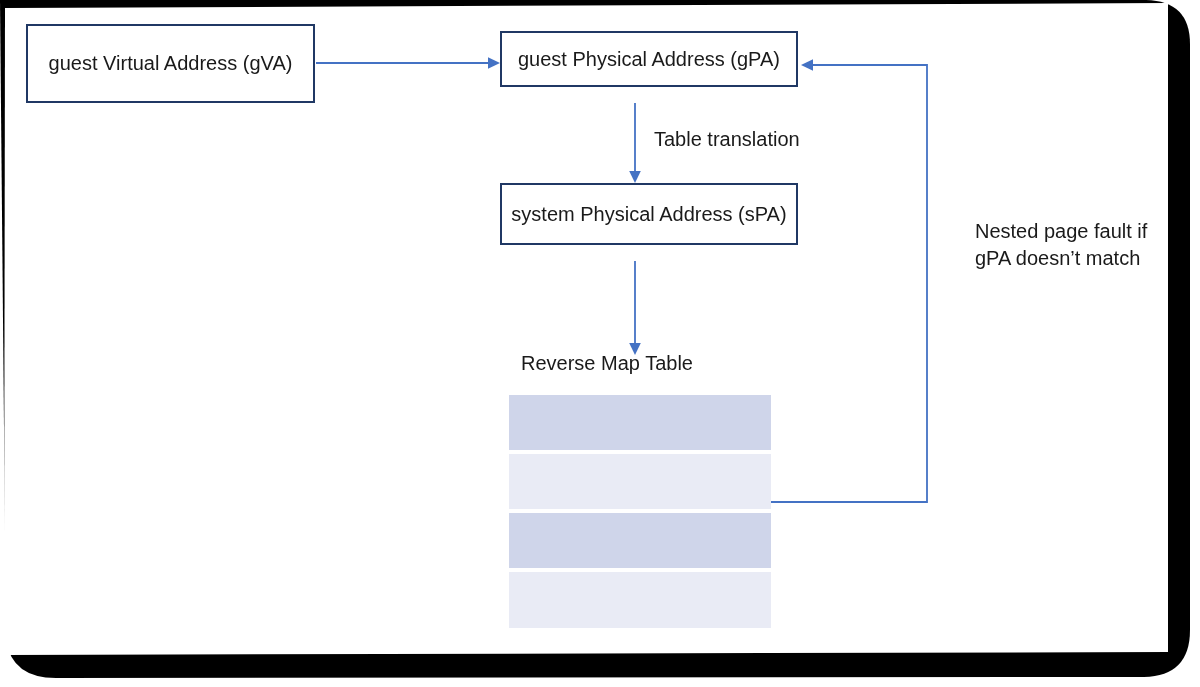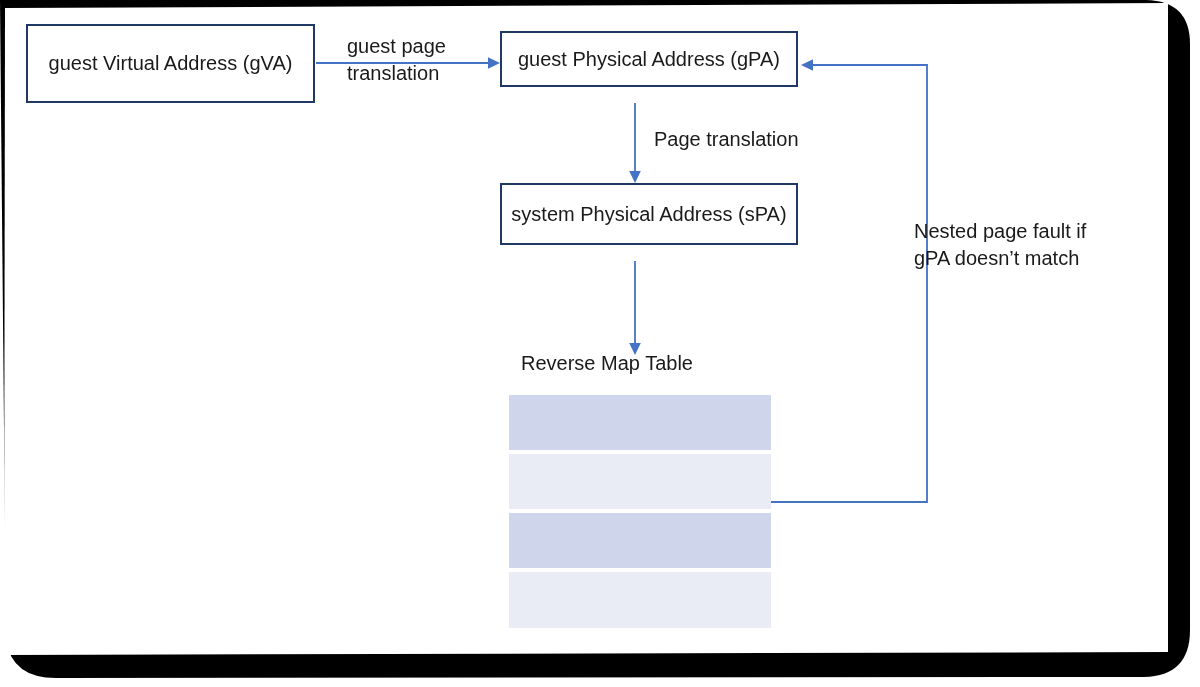--- a/index.html
+++ b/index.html
@@ -25,21 +25,21 @@
   .node-gpa{left:500px;top:31px;width:298px;height:56px;}
   .node-spa{left:500px;top:183px;width:298px;height:62px;}
   .edge-label{
     position:absolute;
     font-size:20px;
     line-height:27px;
     white-space:pre-line;
   }
   .lbl-guest-page{left:347px;top:33px;}
   .lbl-page-translation{left:654px;top:126px;}
-  .lbl-nested-fault{left:914px;top:218px;}
+  .lbl-nested-fault{left:975px;top:218px;}
   .rmt-title{
     position:absolute;
     left:521px;top:352px;
     font-size:20px;
     white-space:nowrap;
   }
   .rmt-table{
     position:absolute;
     left:509px;top:395px;width:262px;
   }
@@ -76,23 +76,21 @@
   <div class="node node-gva">
     <span>guest Virtual Address (gVA)</span>
   </div>
   <div class="node node-gpa">
     <span>guest Physical Address (gPA)</span>
   </div>
   <div class="node node-spa">
     <span>system Physical Address (sPA)</span>
   </div>
 
-  <div class="edge-label lbl-guest-page">guest page
-translation</div>
-  <div class="edge-label lbl-page-translation">Page translation</div>
+  <div class="edge-label lbl-page-translation">Table translation</div>
   <div class="edge-label lbl-nested-fault">Nested page fault if
 gPA doesn’t match</div>
 
   <div class="rmt-title">Reverse Map Table</div>
   <div class="rmt-table">
     <div class="rmt-row row-dark"></div>
     <div class="rmt-row row-light"></div>
     <div class="rmt-row row-dark"></div>
     <div class="rmt-row row-light"></div>
   </div>

